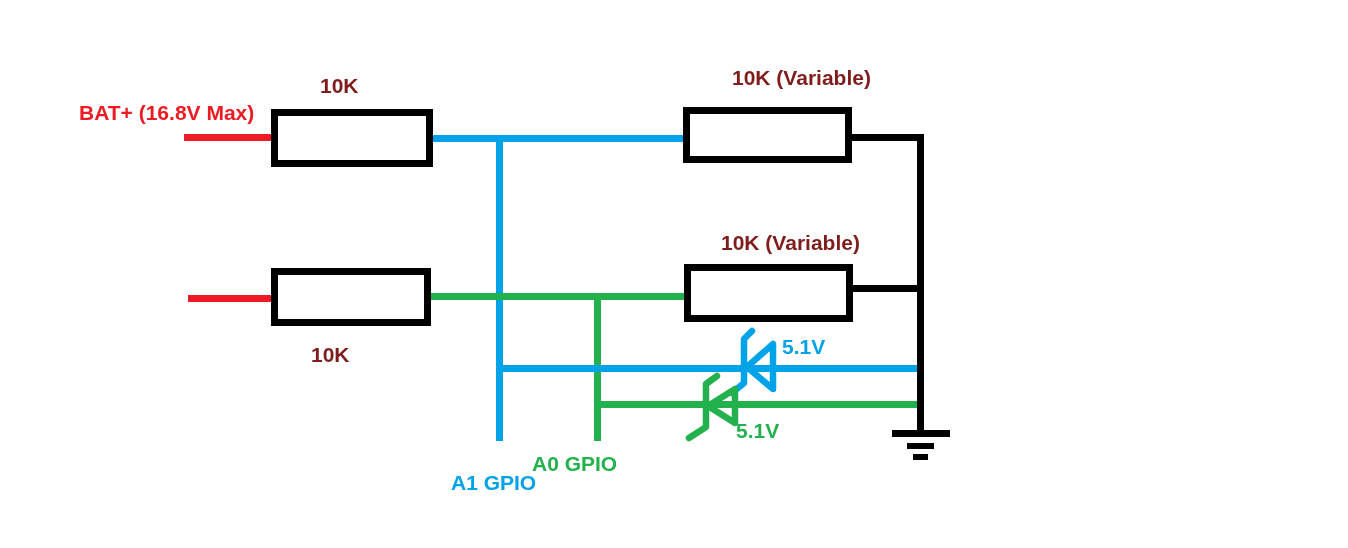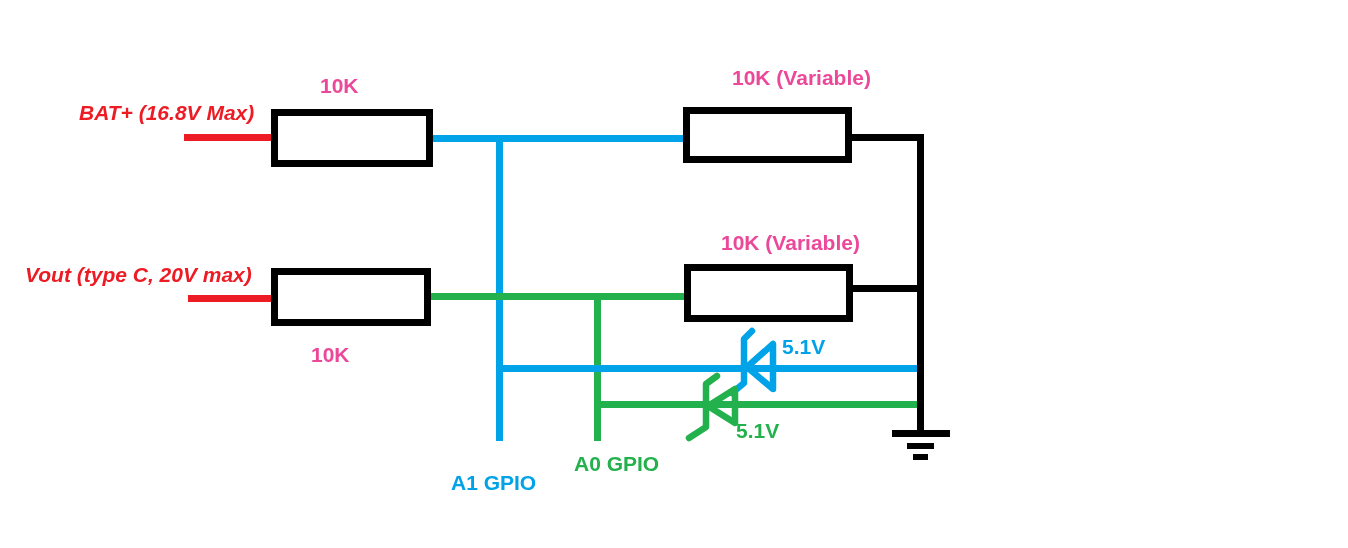--- a/index.html
+++ b/index.html
@@ -20,23 +20,23 @@
     border:7px solid #000;
     background:#fff;
     box-sizing:border-box;
   }
   .lbl{
     position:absolute;
     font-size:21px;
     font-weight:700;
     letter-spacing:0px;
     white-space:nowrap;
-    color:#ec4899;
+    color:#7f1d1d;
   }
-  .t-red{color:#ED1C24;font-style:italic;}
+  .t-red{color:#ED1C24;}
   .t-blue{color:#00A2E8;}
   .t-green{color:#22B14C;}
   .zener{position:absolute;overflow:visible;}
   .zener *{fill:none;stroke-width:6.5;stroke-linecap:round;stroke-linejoin:round;}
 </style>
 </head>
 <body>
 
 <div id="canvas">
 
@@ -71,26 +71,25 @@
   <svg class="zener" style="left:683px;top:370px;" width="60" height="75" viewBox="0 0 60 75">
     <polyline points="34,6 23,14 23,57 6,68" stroke="#22B14C"></polyline>
     <path d="M52,19 L52,53 L25,36 Z" stroke="#22B14C"></path>
   </svg>
 
   <div class="wire c-black" style="left:892px;top:430px;width:58px;height:7px;"></div>
   <div class="wire c-black" style="left:907px;top:443px;width:27px;height:6px;"></div>
   <div class="wire c-black" style="left:913px;top:454px;width:15px;height:6px;"></div>
 
   <div class="lbl t-red" style="left:79px;top:101px;">BAT+ (16.8V Max)</div>
-  <div class="lbl t-red" style="left:25px;top:263px;">Vout (type C, 20V max)</div>
 
   <div class="lbl" style="left:320px;top:74px;">10K</div>
   <div class="lbl" style="left:732px;top:66px;">10K (Variable)</div>
   <div class="lbl" style="left:311px;top:343px;">10K</div>
   <div class="lbl" style="left:721px;top:231px;">10K (Variable)</div>
 
   <div class="lbl t-blue" style="left:782px;top:335px;">5.1V</div>
   <div class="lbl t-green" style="left:736px;top:419px;">5.1V</div>
 
   <div class="lbl t-blue" style="left:451px;top:471px;">A1 GPIO</div>
-  <div class="lbl t-green" style="left:574px;top:452px;">A0 GPIO</div>
+  <div class="lbl t-green" style="left:532px;top:452px;">A0 GPIO</div>
 
 </div>
 
 </body></html>

